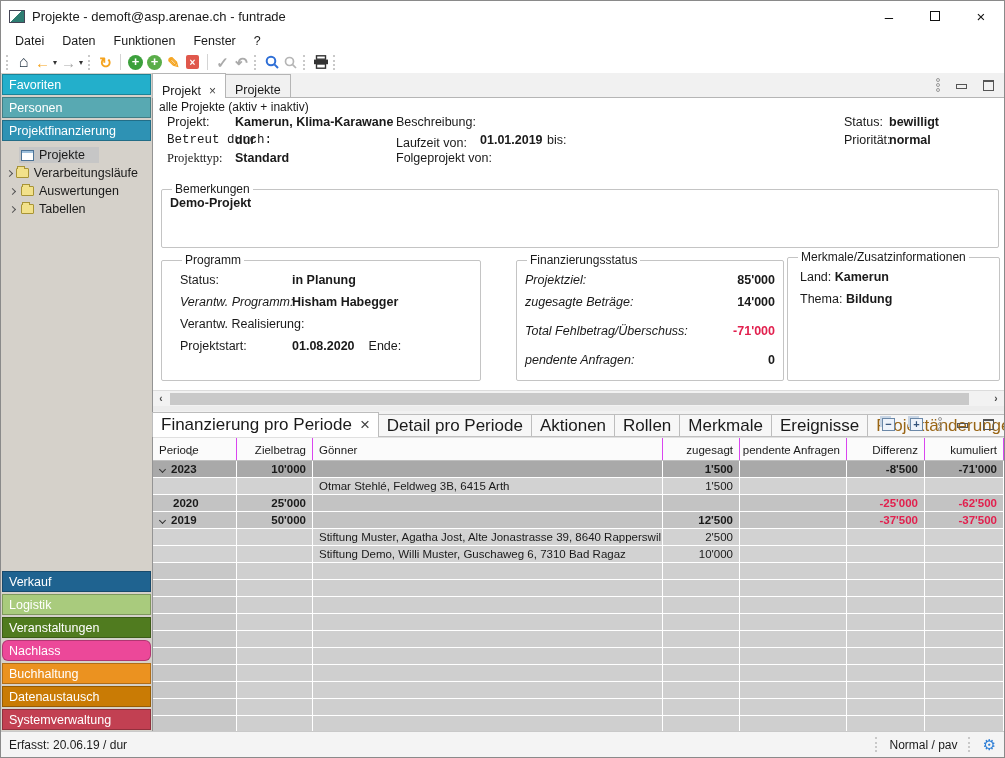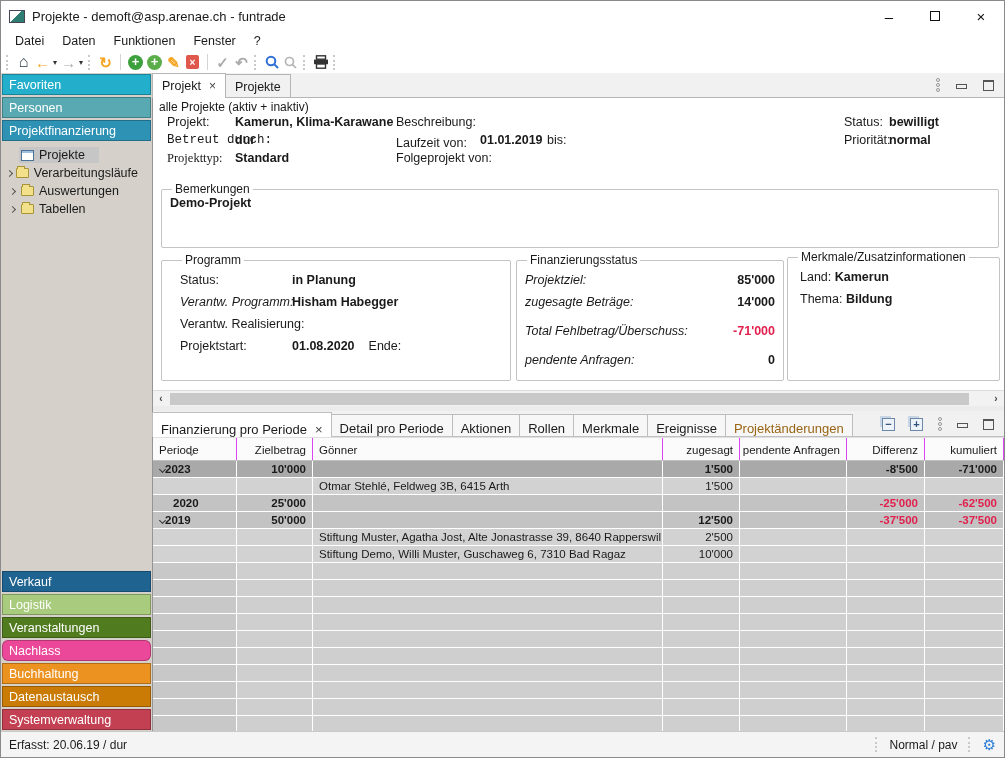--- a/index.html
+++ b/index.html
@@ -55,21 +55,21 @@
   .icon-folder::before{content:"";position:absolute;top:-3px;left:0;width:6px;height:2px;background:#f2e18a;border:1px solid #a89436;border-bottom:none;}
   .icon-window{width:13px;height:11px;background:#fff;border:1px solid #4c7396;position:relative;}
   .icon-window::before{content:"";position:absolute;top:0;left:0;right:0;height:2px;background:#9fc0dc;}
   .tlabel{padding-left:5px;white-space:nowrap;}
   .sb-bottom{margin-top:auto;display:flex;flex-direction:column;}
 
   
   .main{flex:1;display:flex;flex-direction:column;background:#ececec;min-width:0;}
   .pane-top{height:333px;display:flex;flex-direction:column;}
   .tabbar{height:25px;background:#f1f1f1;border-bottom:1px solid #b5b5b5;display:flex;align-items:flex-end;position:relative;flex:0 0 auto;}
-  .tab{height:23px;padding:5px 9px;display:flex;align-items:flex-start;font-size:12.5px;border:1px solid #b5b5b5;border-bottom:none;
+  .tab{height:23px;padding:0 9px;display:flex;align-items:flex-end;font-size:12.5px;border:1px solid #b5b5b5;border-bottom:none;
       background:#f1f1f1;margin-left:-1px;white-space:nowrap;margin-top:22px;}
   .tab.active{background:#fff;height:25px;margin-bottom:-1px;z-index:2;}
   .tab .x{margin-left:8px;color:#444;font-size:12px;}
   .tabbar-icons{position:absolute;right:10px;top:5px;display:flex;gap:16px;align-items:center;}
   .kebab{display:flex;flex-direction:column;gap:1px;}
   .kebab i{width:4px;height:4px;border:1px solid #999;border-radius:50%;display:block;}
   .ic-min{width:11px;height:5px;border:1px solid #555;margin-top:2px;}
   .ic-max{width:11px;height:11px;border:1px solid #555;border-top-width:2px;}
   .winbtn{width:13px;height:13px;border:1px solid #6b88a8;background:#eef3fa;color:#33527a;font-size:11px;font-weight:bold;
       display:flex;align-items:center;justify-content:center;box-shadow:-3px -3px 0 -1px #c8d5e4;}
@@ -91,39 +91,39 @@
   .hscroll{height:16px;background:#f2f2f2;border-top:1px solid #dcdcdc;display:flex;align-items:center;flex:0 0 auto;}
   .hs-btn{width:16px;text-align:center;font-size:10px;color:#444;font-weight:bold;}
   .hs-track{flex:1;height:14px;position:relative;}
   .hs-thumb{position:absolute;left:1px;top:1px;height:12px;width:97.5%;background:#c9c9c9;}
 
   .splitter{height:5px;background:#ececec;}
 
   
   .pane-bottom{flex:1;display:flex;flex-direction:column;min-height:0;}
   .btabbar{height:26px;background:#f1f1f1;border-bottom:1px solid #c0c0c0;display:flex;align-items:flex-end;position:relative;flex:0 0 auto;}
-  .btab{height:22px;padding:0 8px;display:flex;align-items:flex-end;font-size:13px;border:1px solid #bdbdbd;border-bottom:none;
+  .btab{height:22px;padding:0 8px;display:flex;align-items:center;font-size:17px;border:1px solid #bdbdbd;border-bottom:none;
       background:#f7f7f7;margin-left:-1px;white-space:nowrap;}
   .btab.active{background:#fff;height:25px;margin-bottom:-1px;z-index:2;}
   .btab.modified{color:#996515;}
   .btabbar-icons{position:absolute;right:10px;top:6px;display:flex;gap:15px;align-items:center;}
 
   .table{flex:1;background:#c9c9c9;overflow:hidden;border-top:1px solid #e0e0e0;}
   .trow{display:grid;grid-template-columns:84px 76px 350px 77px 107px 78px 1fr;height:17px;border-bottom:1px solid #fff;}
   .thead{height:23px;background:#fbfbfb;border-bottom:1px solid #bfbfbf;display:grid;
       grid-template-columns:84px 76px 350px 77px 107px 78px 1fr;position:relative;}
   .thead .cell{display:flex;align-items:flex-end;padding:0 6px 4px 6px;font-size:11.5px;border-right:1px solid #d946ef;background:#fbfbfb;}
   .cell{font-size:11.5px;display:flex;align-items:center;padding:0 6px;border-right:1px solid #fff;overflow:hidden;white-space:nowrap;}
   .num{justify-content:flex-end;}
   .trow.group .cell{background:#c3c3c3;font-weight:bold;}
   .trow.group.selected .cell{background:#a9a9a9;}
   .trow.detail .cell{background:#d2d2d2;text-align:right;}
   .trow.emptyrow .cell{background:#cfcfcf;}
   .trow.emptyrow .cell:first-child{background:#c8c8c8;}
-  .pcell{padding-left:7px;}
+  .pcell{padding-left:7px;gap:6px;}
   .indent{margin-left:13px;}
   .sort-chev{position:absolute;top:3px;left:36px;}
   .negtxt{color:#e2204e;}
   .seltxt{color:#1c1c1c;}
 
   
   .statusbar{position:absolute;left:0;right:0;bottom:0;height:26px;background:#f4f4f4;border-top:1px solid #c9c9c9;
       display:flex;align-items:center;padding:0 8px;font-size:12px;}
   .sb-right{margin-left:auto;display:flex;align-items:center;gap:7px;}
   .gear{color:#2f7fd6;font-size:15px;line-height:1;}
@@ -336,21 +336,21 @@
 
           <span class="fl" style="left:14px;top:53px;font-family:Liberation Serif, serif;">Projekttyp:</span>
           <span class="fl b" style="left:82px;top:53px;">Standard</span>
           <span class="fl" style="left:243px;top:53px;">Folgeprojekt von:</span>
 
           <fieldset class="fs" style="left:8px;top:84px;width:838px;height:66px;">
             <legend>Bemerkungen</legend>
             <div class="b" style="margin-top:-2px;">Demo-Projekt</div>
           </fieldset>
 
-          <fieldset class="fs" style="left:8px;top:155px;width:350px;height:128px;padding-left:18px;">
+          <fieldset class="fs" style="left:8px;top:155px;width:320px;height:128px;padding-left:18px;">
             <legend>Programm</legend>
             <div class="fsrow">
                 <span class="fslabel">Status:</span>
                 <span class="b">in Planung</span>
               </div>
             <div class="fsrow">
                 <span class="fslabel it">Verantw. Programm:</span>
                 <span class="b">Hisham Habegger</span>
               </div>
             <div class="fsrow">

